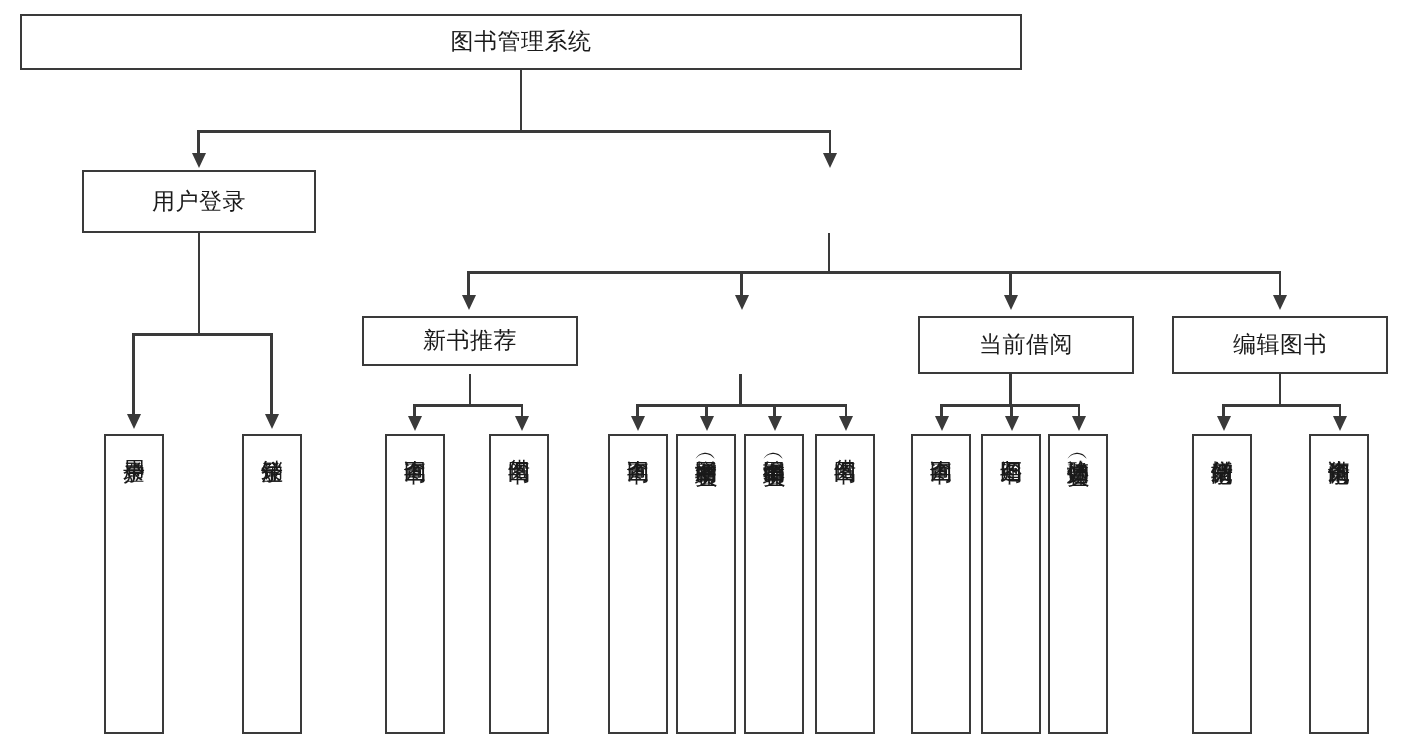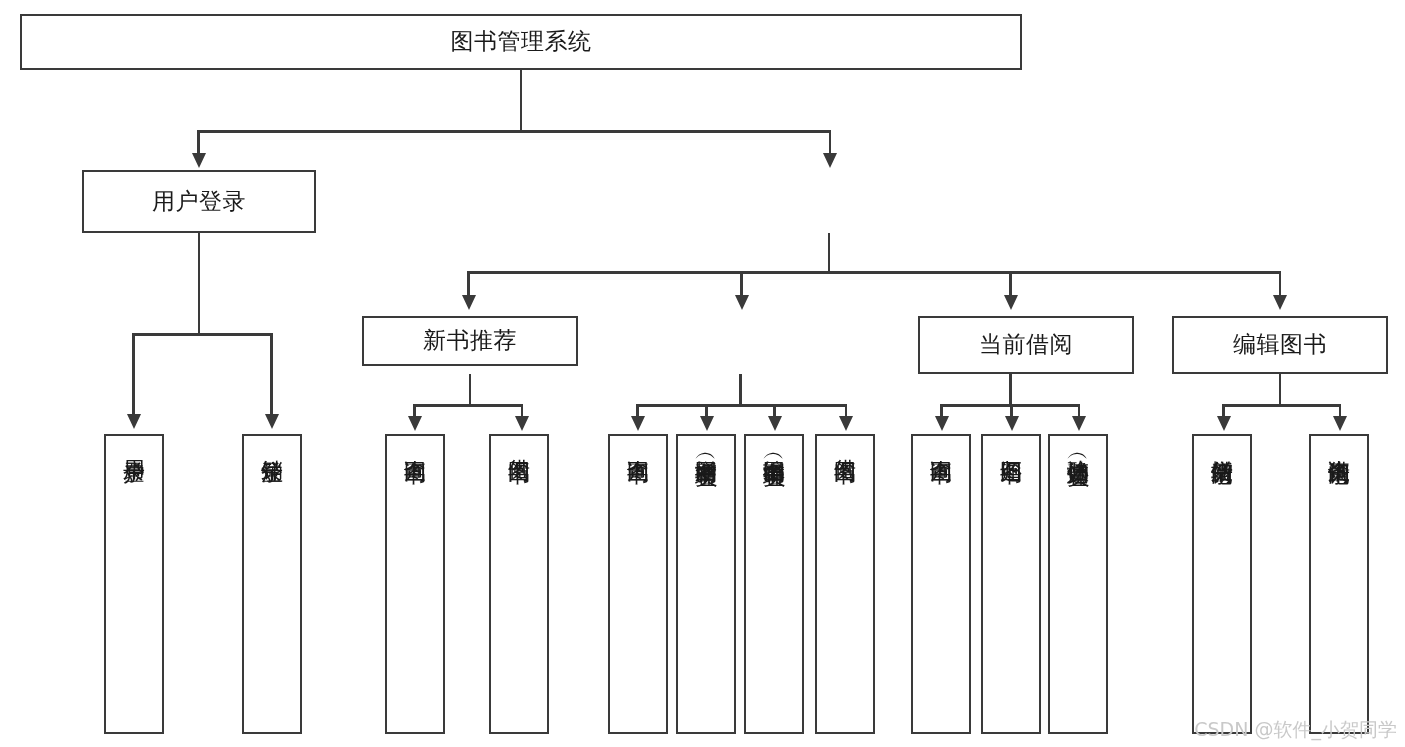--- a/index.html
+++ b/index.html
@@ -213,15 +213,14 @@
     <span class="label">确认归还（管理员）</span>
   </div>
 
   <div class="node v" style="left:1192px; top:434px; width:60px; height:300px;">
     <span class="label">新增借阅记录</span>
   </div>
   <div class="node v" style="left:1309px; top:434px; width:60px; height:300px;">
     <span class="label">查询借阅记录</span>
   </div>
 
-  <div id="watermark">CSDN @软件_小贺同学</div>
 
 </div>
 
 </body></html>

